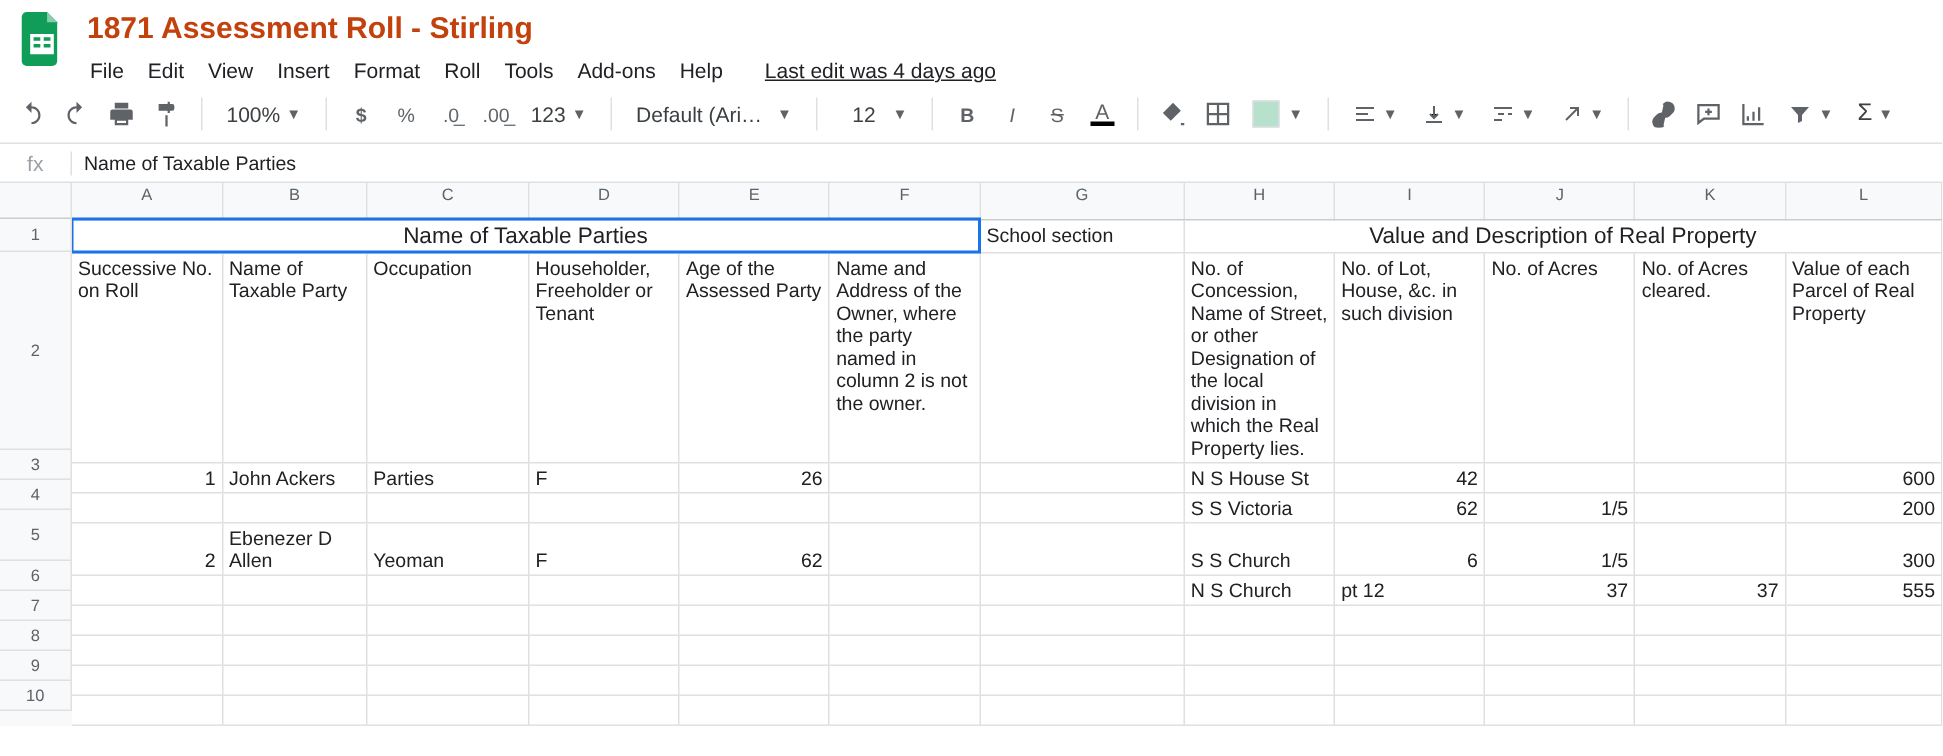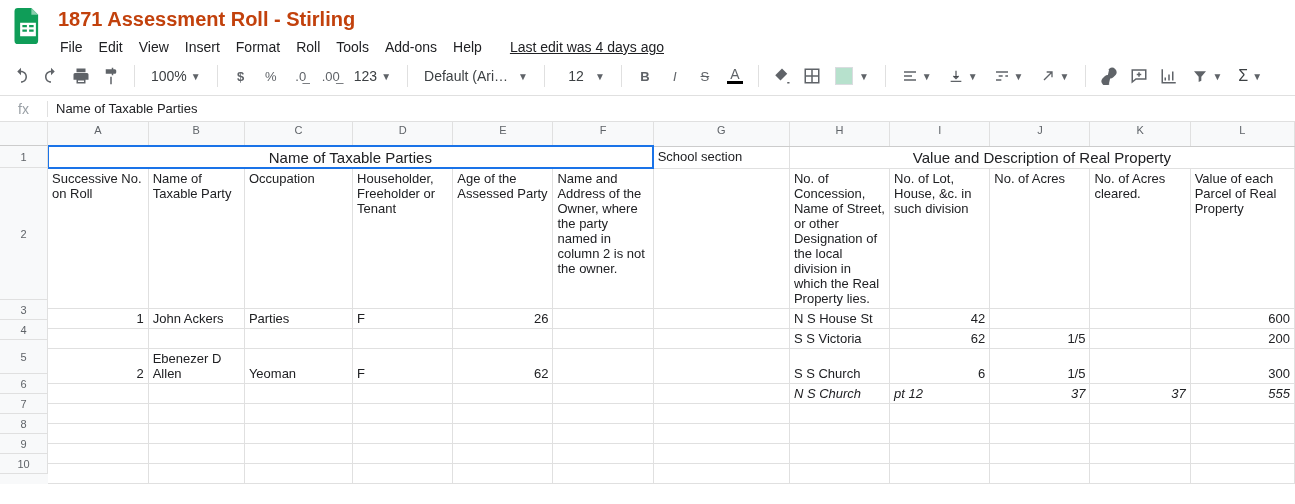--- a/index.html
+++ b/index.html
@@ -296,21 +296,21 @@
             <td style="vertical-align: bottom;">F</td>
             <td class="num" style="vertical-align: bottom;">62</td>
             <td style="vertical-align: bottom;"></td>
             <td style="vertical-align: bottom;"></td>
             <td style="vertical-align: bottom;">S S Church</td>
             <td class="num" style="vertical-align: bottom;">6</td>
             <td class="num" style="vertical-align: bottom;">1/5</td>
             <td style="vertical-align: bottom;"></td>
             <td class="num" style="vertical-align: bottom;">300</td>
           </tr>
-          <tr class="data" style="height: 20px; font-style: italic;">
+          <tr class="data" style="height: 20px;">
             <td class="num"></td>
             <td></td>
             <td></td>
             <td></td>
             <td class="num"></td>
             <td></td>
             <td></td>
             <td>N S Church</td>
             <td>pt 12</td>
             <td class="num">37</td>

